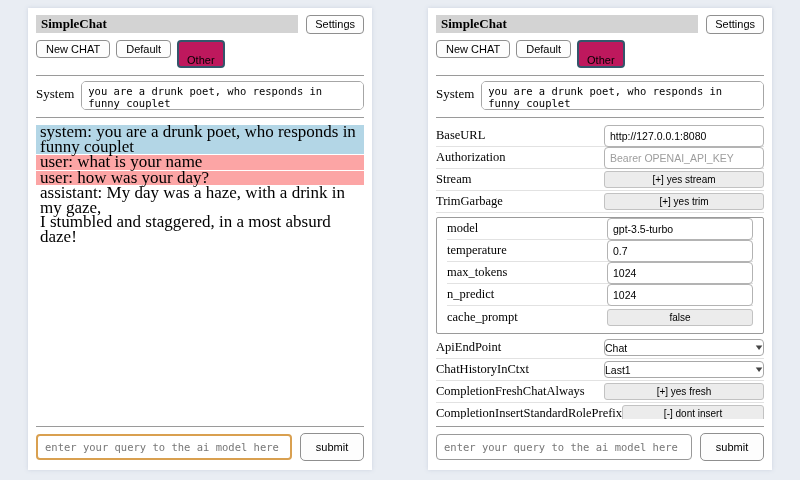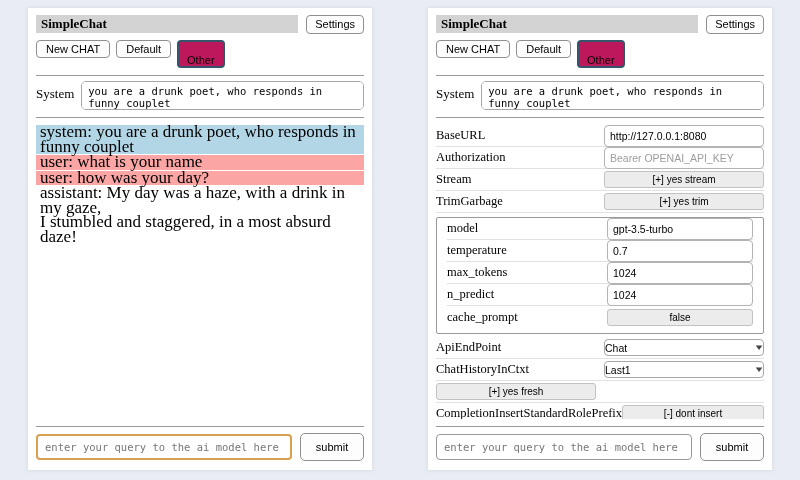--- a/index.html
+++ b/index.html
@@ -239,20 +239,21 @@
 
     <div class="srow">
       <span class="slabel">ChatHistoryInCtxt</span>
       <div class="sselect">
         <span>Last1</span>
         <span class="chevron">▼</span>
       </div>
     </div>
 
     <div class="srow">
+      <span class="slabel">CompletionFreshChatAlways</span>
       <button class="sbutton">[+] yes fresh</button>
     </div>
 
     <div class="srow">
       <span class="slabel">CompletionInsertStandardRolePrefix</span>
       <button class="sbutton">[-] dont insert</button>
     </div>
 
   </div>
 

